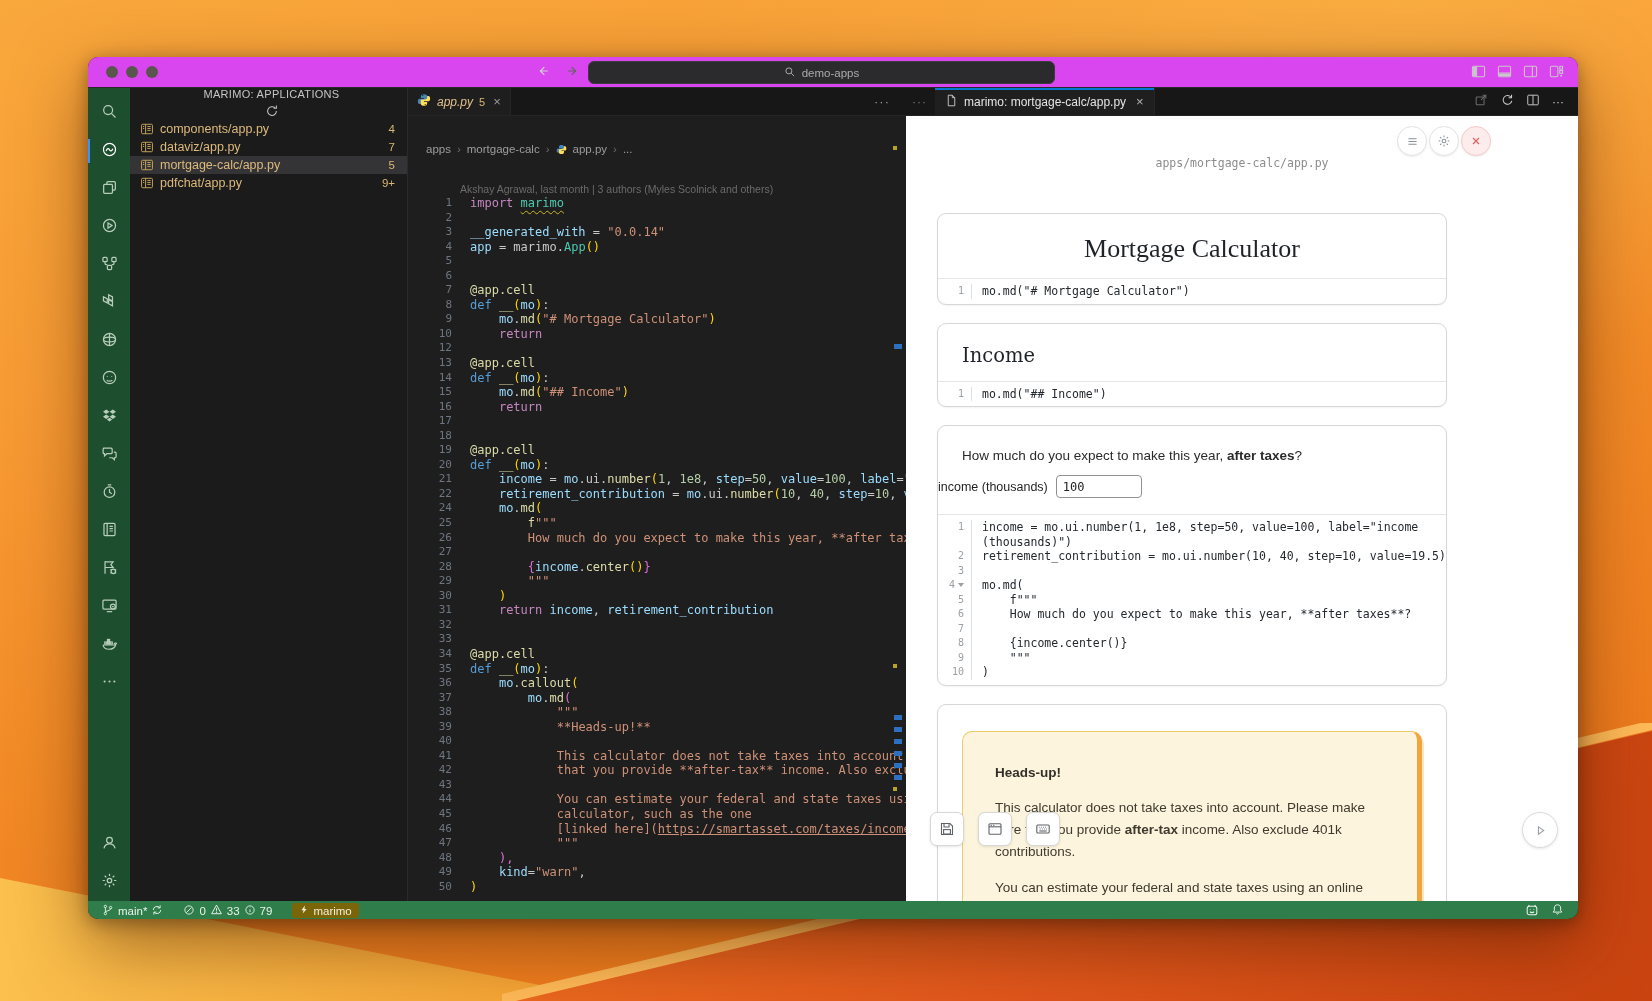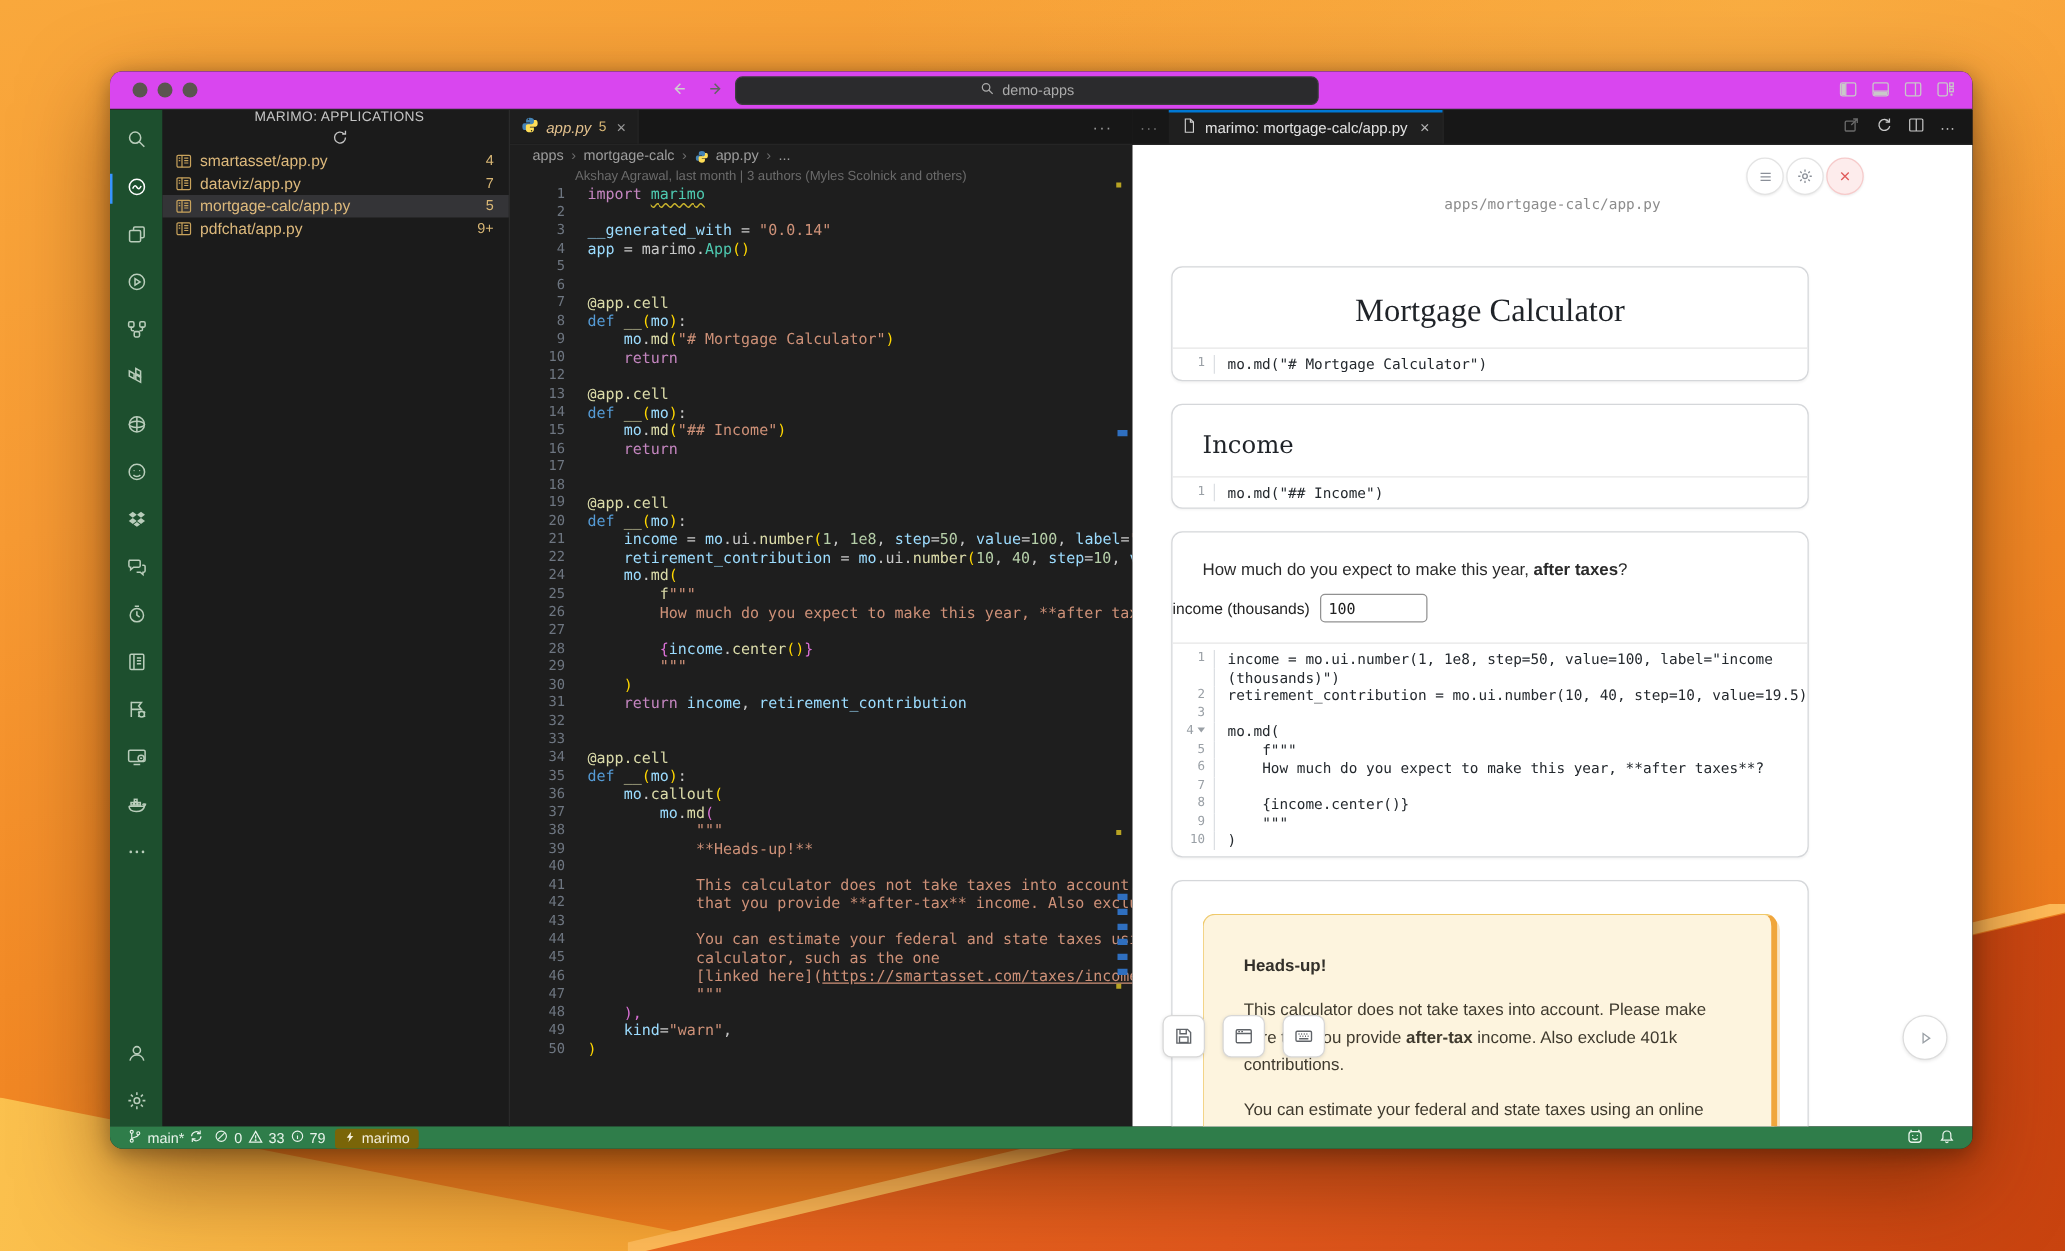--- a/index.html
+++ b/index.html
@@ -42,21 +42,21 @@
   .sidebar-header{height:32px;display:flex;align-items:center;padding:0 12px 0 18px;color:#c5c5c5;font-size:11px;letter-spacing:.3px;flex-direction:column;}
   .sidebar-header .hdr-label{flex:1;white-space:nowrap;overflow:hidden;}
   .filelist{font-size:12.5px;}
   .file-row{height:18px;display:flex;align-items:center;padding:0 12px 0 10px;color:#ddb97c;cursor:pointer;}
   .file-row.selected{background:#343437;}
   .file-row .ficon{margin-right:6px;display:flex;color:#c9a35c;}
   .file-row .fname{flex:1;white-space:nowrap;overflow:hidden;}
   .file-row .fbadge{color:#d9b775;font-size:11.5px;}
 
   
-  .editor{width:498px;background:#1e1e1e;position:relative;display:flex;flex-direction:column;overflow:hidden;}
+  .editor{width:498px;background:#1e1e1e;position:relative;display:flex;flex-direction:column;overflow:hidden;gap:24px;}
   .tabbar{height:27px;background:#171717;display:flex;align-items:stretch;border-bottom:1px solid #252525;}
   .tab{display:flex;align-items:center;gap:6px;padding:0 9px;background:#1e1e1e;border-right:1px solid #252525;}
   .tab .tlabel{font-style:italic;color:#e2c08d;font-size:12px;}
   .tab .tbadge{color:#d9b775;font-size:11px;}
   .tab .tclose{color:#9a9a9a;font-size:13px;margin-left:2px;}
   .tab-actions{margin-left:auto;display:flex;align-items:center;padding-right:16px;color:#9a9a9a;letter-spacing:1px;font-size:13px;}
   .breadcrumb{height:18px;display:flex;align-items:center;gap:6px;padding-left:18px;color:#9d9d9d;font-size:11.5px;}
   .breadcrumb .sep{color:#6c6c6c;}
   .breadcrumb .bc-ico{display:flex}
   .code-scroll{flex:1;overflow:hidden;position:relative;font-family:"DejaVu Sans Mono","Liberation Mono",monospace;font-size:12px;}
@@ -105,21 +105,21 @@
   .cell4{margin-top:27px;height:400px;}
   .callout{margin:26px 24px;background:#fdf4de;border:1px solid #efc96a;border-right:5px solid #f0a63c;border-radius:10px;
     padding:30px 32px;box-shadow:2px 3px 0 rgba(235,166,60,.3);color:#3f3a2e;font-size:13.5px;line-height:1.65;height:300px;box-sizing:border-box;}
   .callout .ctitle{font-weight:bold;margin-bottom:13px;color:#33302a;}
   .callout p{margin:0 0 13px;}
   .float-btns{position:absolute;left:24px;bottom:55px;display:flex;gap:14px;}
   .fbtn{width:32px;height:32px;border-radius:7px;background:#fff;border:1px solid #d7d7d7;display:flex;align-items:center;justify-content:center;color:#5f6368;box-shadow:0 1px 3px rgba(0,0,0,.1);}
   .float-play{position:absolute;right:20px;bottom:53px;width:34px;height:34px;border-radius:50%;background:#fff;border:1px solid #dcdcdc;display:flex;align-items:center;justify-content:center;color:#9aa0a6;box-shadow:0 1px 3px rgba(0,0,0,.1);}
 
   
-  .statusbar{height:19px;background:#2f7d4a;display:flex;align-items:center;color:#e9f4ec;font-size:11.5px;padding:0 14px;gap:8px;}
+  .statusbar{height:19px;background:#2f7d4a;display:flex;align-items:center;color:#e9f4ec;font-size:11.5px;padding:0 14px;gap:20px;}
   .sb-item{display:flex;align-items:center;gap:4px;white-space:nowrap;}
   .sb-chip{display:flex;align-items:center;gap:4px;background:#7a6508;border-radius:3px;padding:1px 7px;color:#f4efdc;}
   .sb-right{margin-left:auto;display:flex;align-items:center;gap:12px;}
   svg{flex:none}
 </style>
 </head>
 <body>
 
 <div class="desktop">
   <div class="wp-s1"></div>
@@ -329,21 +329,21 @@
               </svg></span>
         </div>
         <div class="filelist">
             <div class="file-row">
               <span class="ficon">
                 <svg width="14" height="14" viewBox="0 0 16 16" fill="none" stroke="currentColor" stroke-width="1.1">
                   <rect x="1.8" y="2.6" width="12.4" height="10.8" rx="1.2"></rect>
                   <path d="M6.4 2.6 v10.8 M3.4 5.2 h1.4 M3.4 7.4 h1.4 M8.4 5.2 h3.8 M8.4 7.4 h3.8 M8.4 9.6 h3.8"></path>
                 </svg>
               </span>
-              <span class="fname">smartasset/app.py</span>
+              <span class="fname">components/app.py</span>
               <span class="fbadge">4</span>
             </div>
             <div class="file-row">
               <span class="ficon">
                 <svg width="14" height="14" viewBox="0 0 16 16" fill="none" stroke="currentColor" stroke-width="1.1">
                   <rect x="1.8" y="2.6" width="12.4" height="10.8" rx="1.2"></rect>
                   <path d="M6.4 2.6 v10.8 M3.4 5.2 h1.4 M3.4 7.4 h1.4 M8.4 5.2 h3.8 M8.4 7.4 h3.8 M8.4 9.6 h3.8"></path>
                 </svg>
               </span>
               <span class="fname">dataviz/app.py</span>

